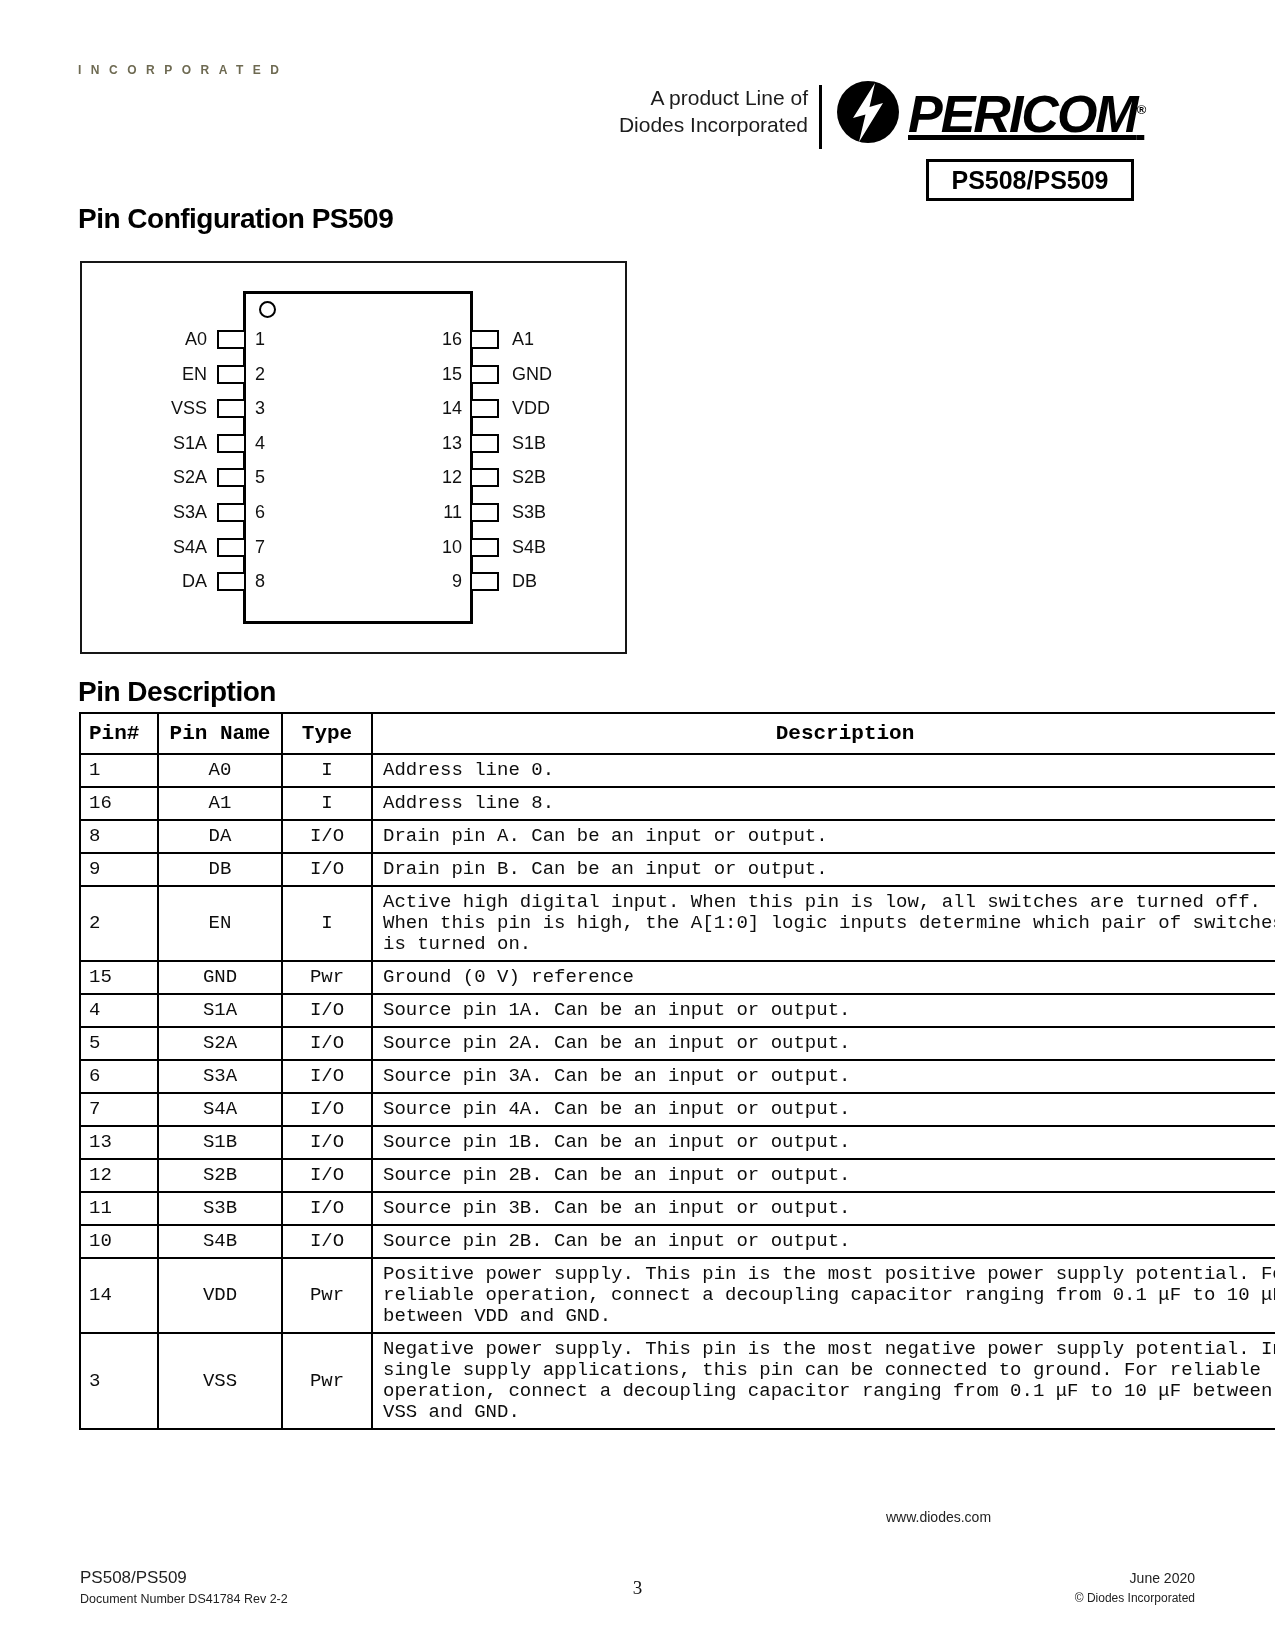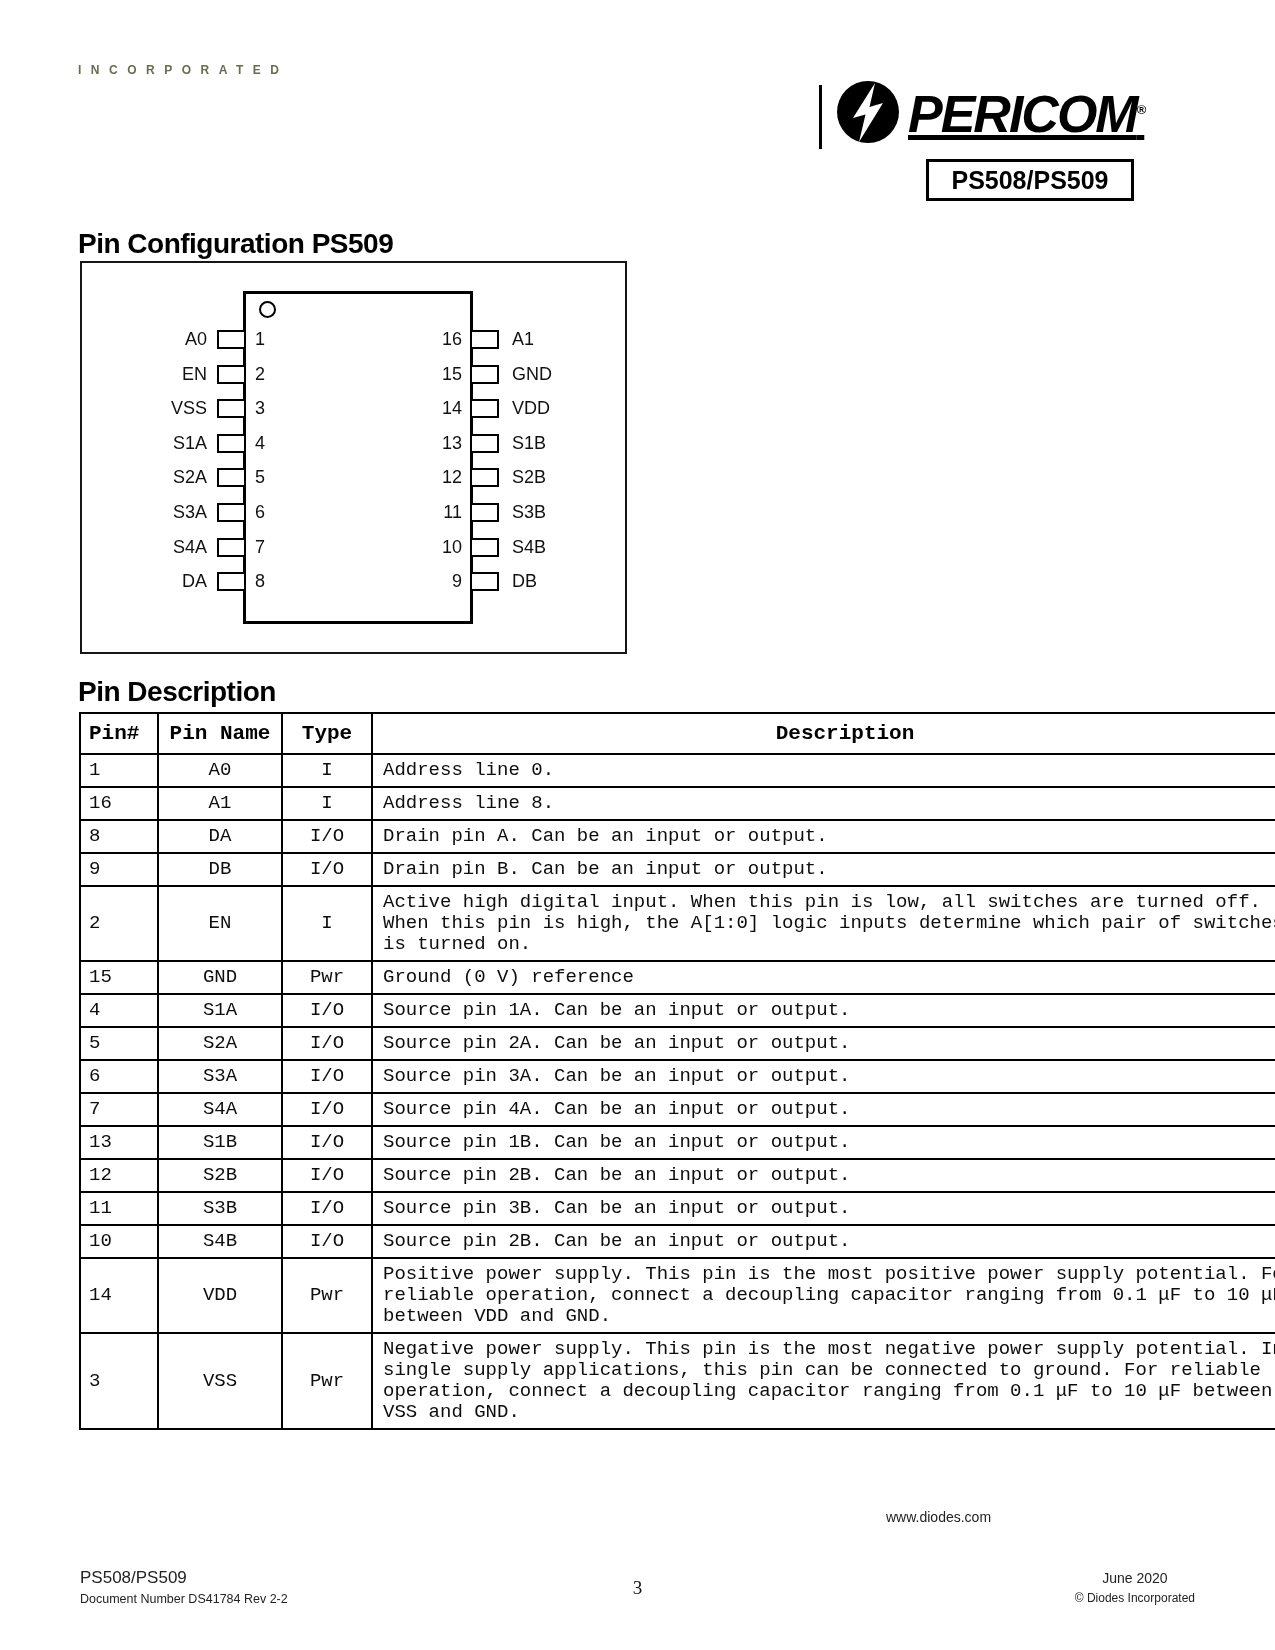--- a/index.html
+++ b/index.html
@@ -40,21 +40,21 @@
     position:absolute; left:926px; top:159px; width:208px; height:42px;
     border:3px solid #000; text-align:center; line-height:36px;
     font-size:25px; font-weight:bold; color:#000;
   }
 
   
   .section-title {
     position:absolute; left:78px;
     font-size:28px; font-weight:800; letter-spacing:-0.5px; color:#000;
   }
-  #pin-config-title { top:228px; }
+  #pin-config-title { top:203px; }
   #pin-desc-title  { top:676px; }
 
   
   #pin-diagram {
     position:absolute; left:80px; top:261px; width:547px; height:393px;
     border:2px solid #161616; background:#fff;
   }
   .ic-body { position:absolute; left:161px; top:28px; width:230px; height:333px; border:3px solid #000; }
   .pin1-circle {
     position:absolute; left:177px; top:38px; width:17px; height:17px;
@@ -92,33 +92,37 @@
 
   
   .footer-left { position:absolute; left:80px; top:1568px; }
   .footer-part { font-size:17px; color:#222; }
   .footer-doc  { font-size:12.5px; color:#222; margin-top:4px; }
   .footer-page {
     position:absolute; left:0; top:1577px; width:1275px; text-align:center;
     font-family:"Liberation Serif", serif; font-size:19px; color:#111;
   }
   .footer-site { position:absolute; left:886px; top:1509px; font-size:14px; color:#222; text-decoration:none; }
-  .footer-right { position:absolute; right:80px; top:1570px; text-align:center; }
+  .footer-right { position:absolute; right:80px; top:1570px; text-align:right; }
   .footer-date { font-size:14px; color:#222; }
   .footer-copy { font-size:12px; color:#222; margin-top:5px; }
 </style>
 </head>
 <body>
 
 <div class="page">
 
   <div class="diodes-logo">
     <div class="diodes-sub">INCORPORATED</div>
   </div>
 
+  <div class="tagline">
+    <div>A product Line of</div>
+    <div>Diodes Incorporated</div>
+  </div>
   <div class="tagline-bar"></div>
 
   <div class="pericom-logo">
     <svg class="pericom-bolt" viewBox="0 0 64 64">
       <circle cx="32" cy="32" r="31" fill="#000"></circle>
       <path d="M39 3 L17 38 L29.5 34.5 L23 62 L47 23 L33.5 27 Z" fill="#fff"></path>
     </svg>
     <div class="pericom-wordmark"><span>PERICOM</span><span class="pericom-reg">®</span></div>
   </div>
 

